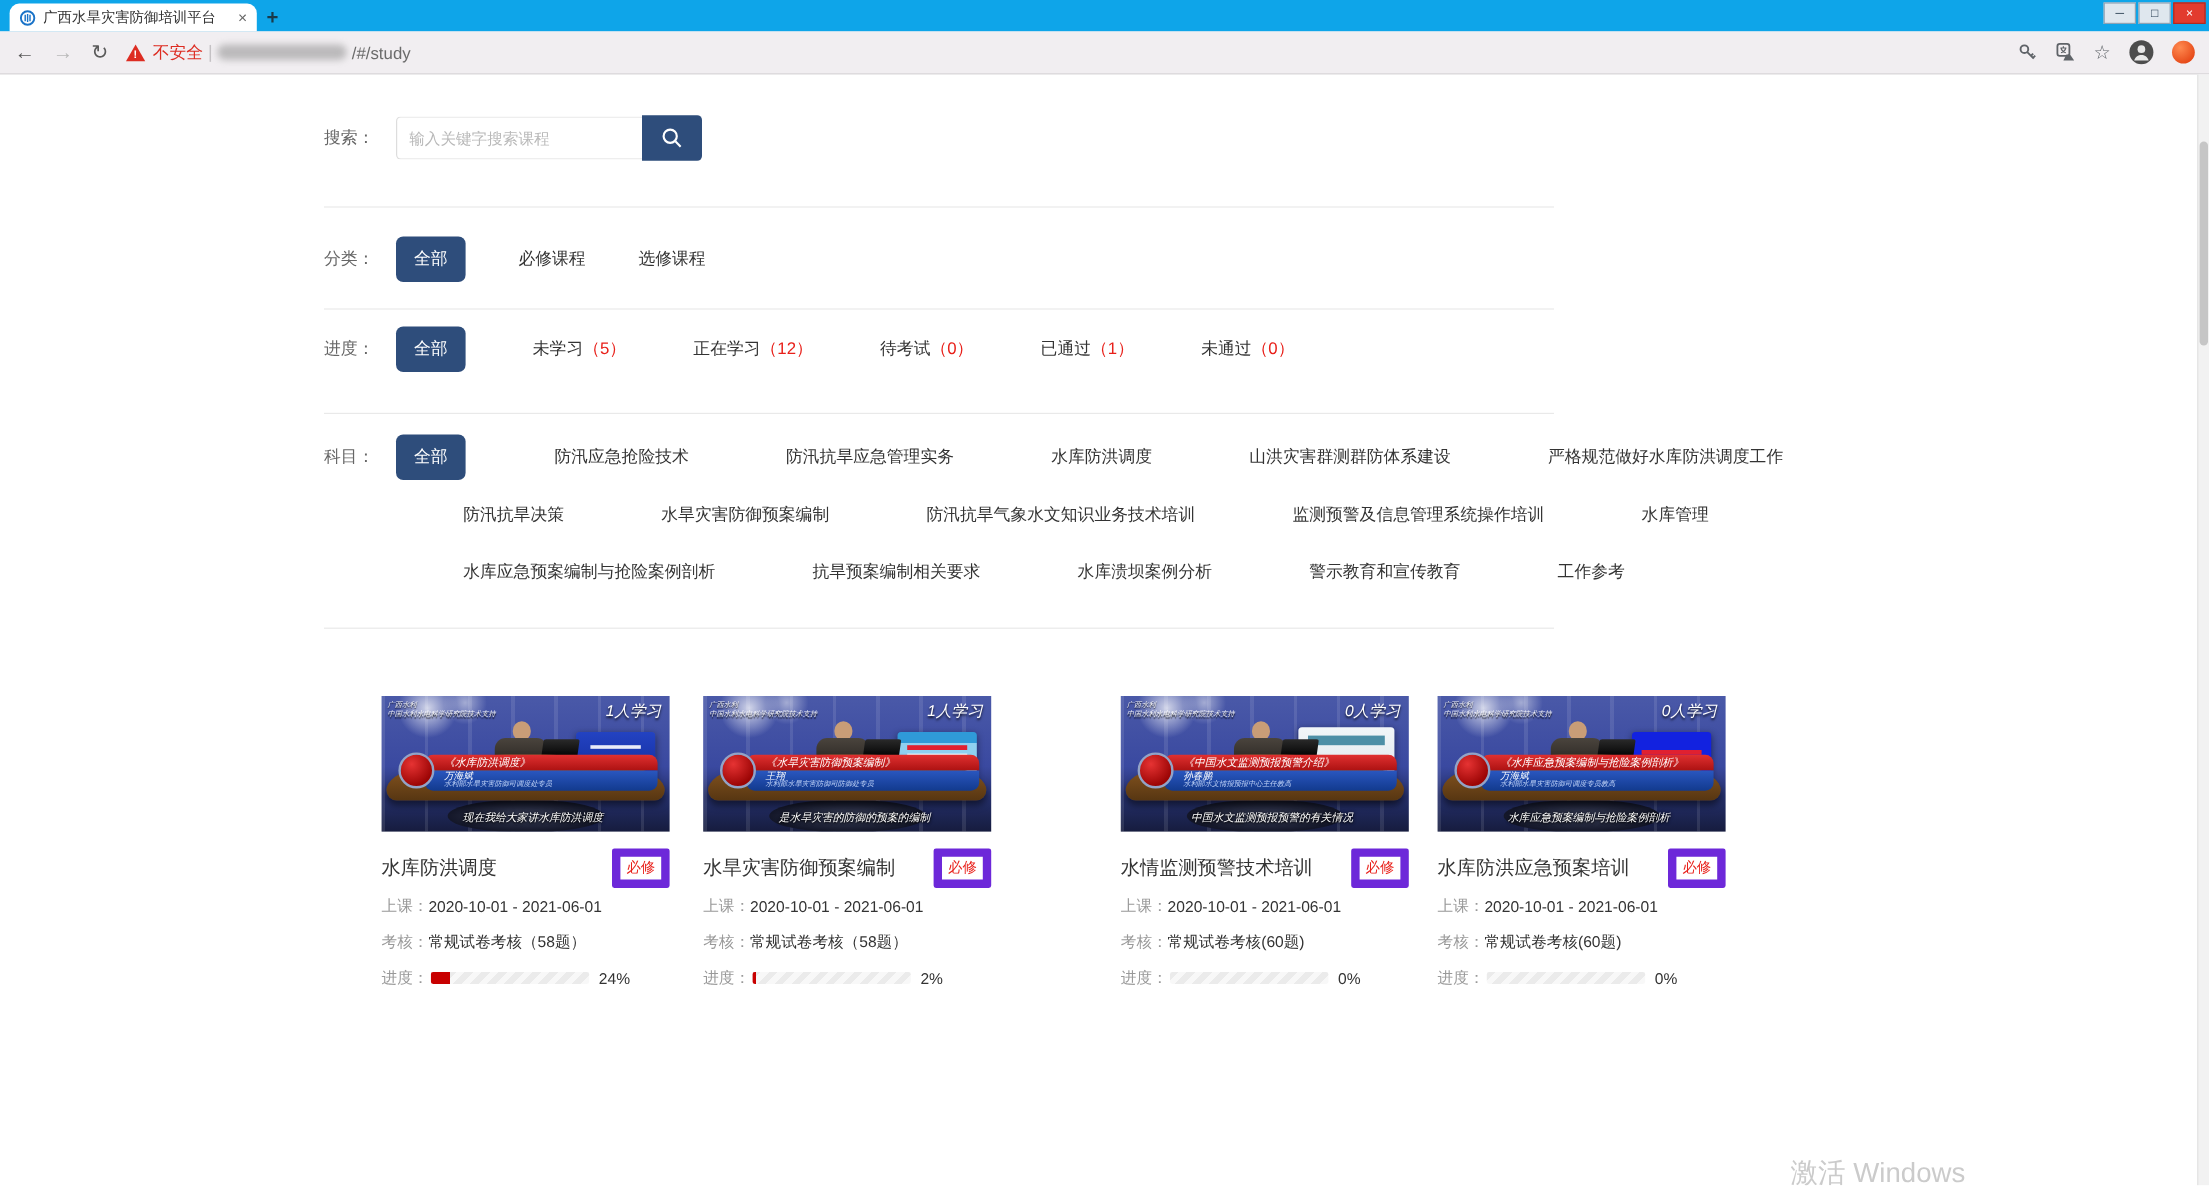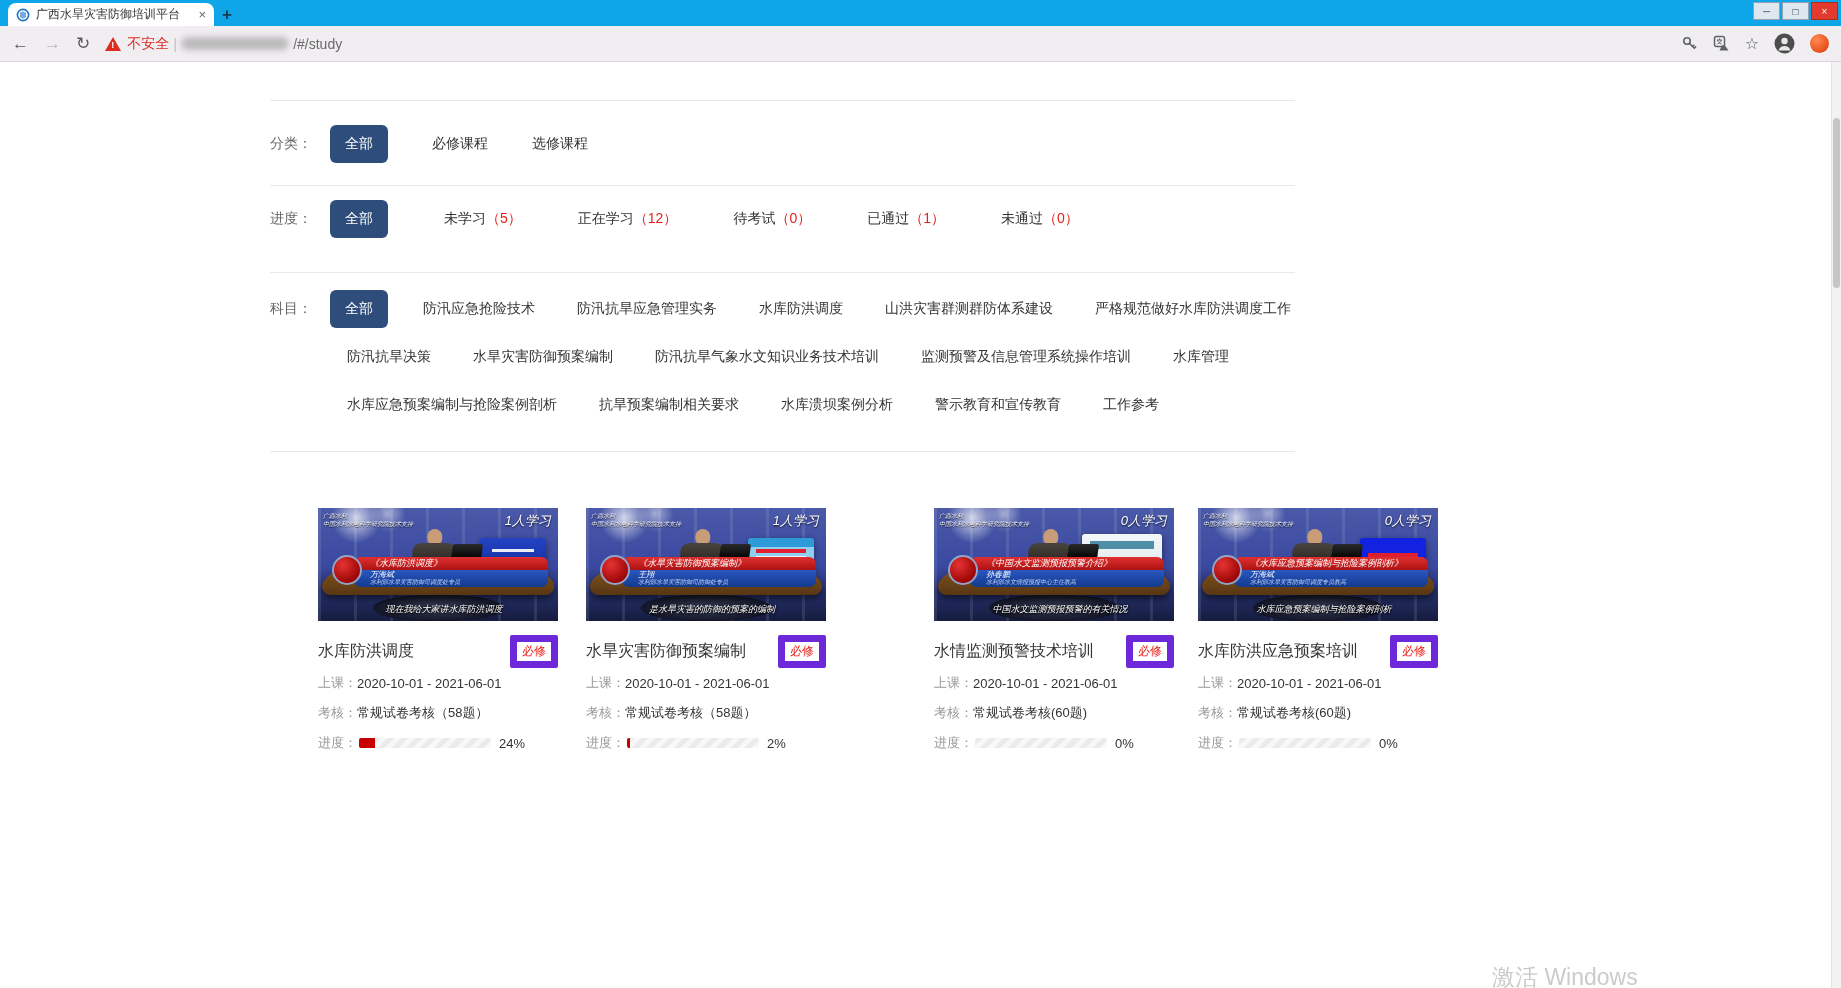--- a/index.html
+++ b/index.html
@@ -65,21 +65,21 @@
   .btn-selected { min-width:58px; height:38px; padding:0 12px; background:#2e4d7b; color:#fff;
     font-size:14px; border-radius:6px; display:flex; align-items:center; justify-content:center;
     cursor:pointer; flex:0 0 auto; }
   .opt { font-size:14px; color:#333; cursor:pointer; white-space:nowrap; }
   .row-cat .opt, .row-prog .opt { margin-left:44px; }
   .row-prog .opt { margin-left:56px; }
   .red { color:#e8201a; }
   .subject-block { margin-top:16px; }
   .subj-row { display:flex; align-items:center; margin-left:270px; height:40px; }
   .subj-row.indent { margin-left:347px; margin-top:8px; }
-  .tag { font-size:14px; color:#333; cursor:pointer; white-space:nowrap; margin-right:42px; }
+  .tag { font-size:14px; color:#333; cursor:pointer; white-space:nowrap; margin-right:42px;margin-left:39px; }
   .subj-row .btn-selected { margin-right:35px; }
 
   
   .cards { position:relative; margin-top:56px; height:300px; }
   .card { position:absolute; top:0; width:240px; }
   .card.c1{left:318px} .card.c2{left:586px} .card.c3{left:934px} .card.c4{left:1198px}
   .thumb { position:relative; width:240px; height:113px; overflow:hidden; cursor:pointer;
     background:linear-gradient(180deg,#4a59a8 0%,#3a49a0 52%,#25306c 74%,#161c3e 100%);font-style:italic; }
   .thumb::before { content:""; position:absolute; inset:0;
     background:
@@ -209,20 +209,32 @@
             <circle cx="10.5" cy="10.5" r="10" fill="#4d4d4d"></circle>
             <circle cx="10.5" cy="8" r="3.2" fill="#e8e8e8"></circle>
             <path d="M4.5 17.5c1-3.4 3.4-4.6 6-4.6s5 1.2 6 4.6" fill="#e8e8e8"></path>
           </svg>
       </span>
       <span class="alert-disc"></span>
     </div>
   </div>
 
 
+  <div class="row row-search">
+    <span class="row-label">搜索：</span>
+    <input class="search-input" type="text" placeholder="输入关键字搜索课程" style="">
+    <button class="search-btn">
+      <span>
+        <svg width="20" height="20" viewBox="0 0 20 20">
+            <circle cx="8.5" cy="8.5" r="5.5" fill="none" stroke="#fff" stroke-width="1.8"></circle>
+            <path d="M12.8 12.8l4.4 4.4" stroke="#fff" stroke-width="1.8"></path>
+          </svg>
+      </span>
+    </button>
+  </div>
 
   <div class="divider d1"></div>
 
   <div class="row row-cat">
     <span class="row-label">分类：</span>
     <span class="btn-selected">全部</span>
     <span class="opt">必修课程</span>
     <span class="opt">选修课程</span>
   </div>
 

